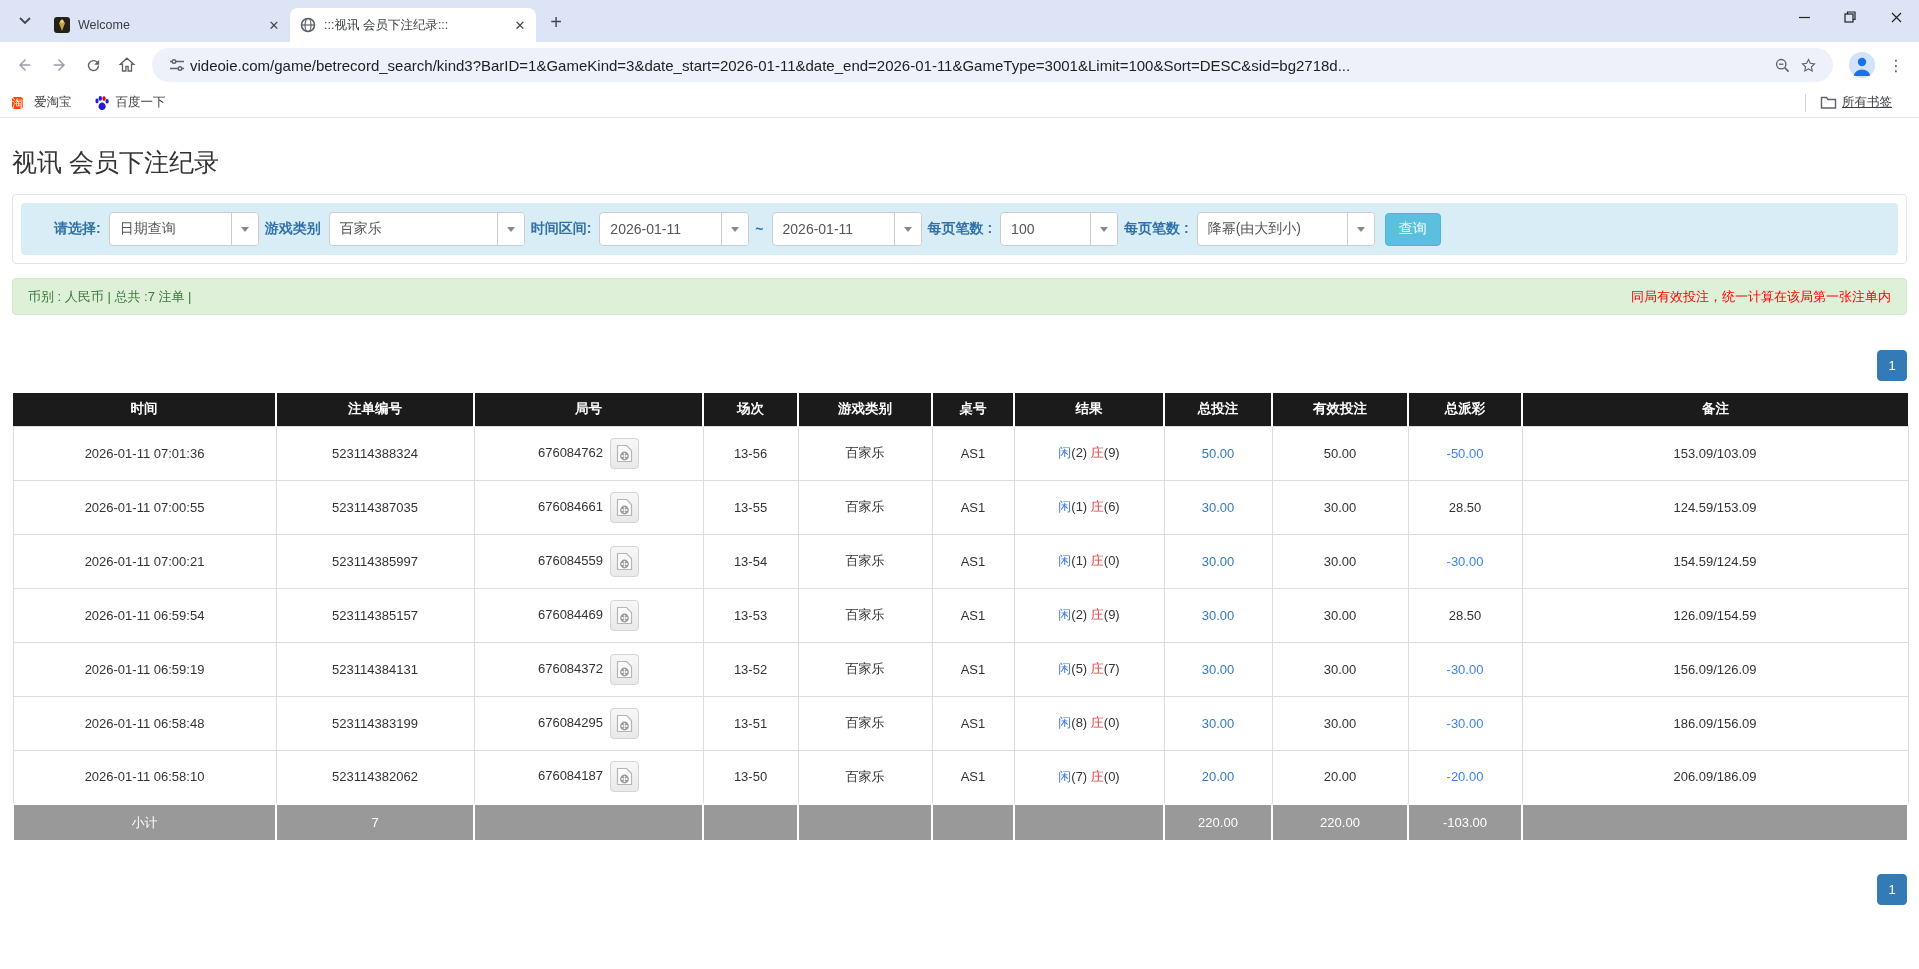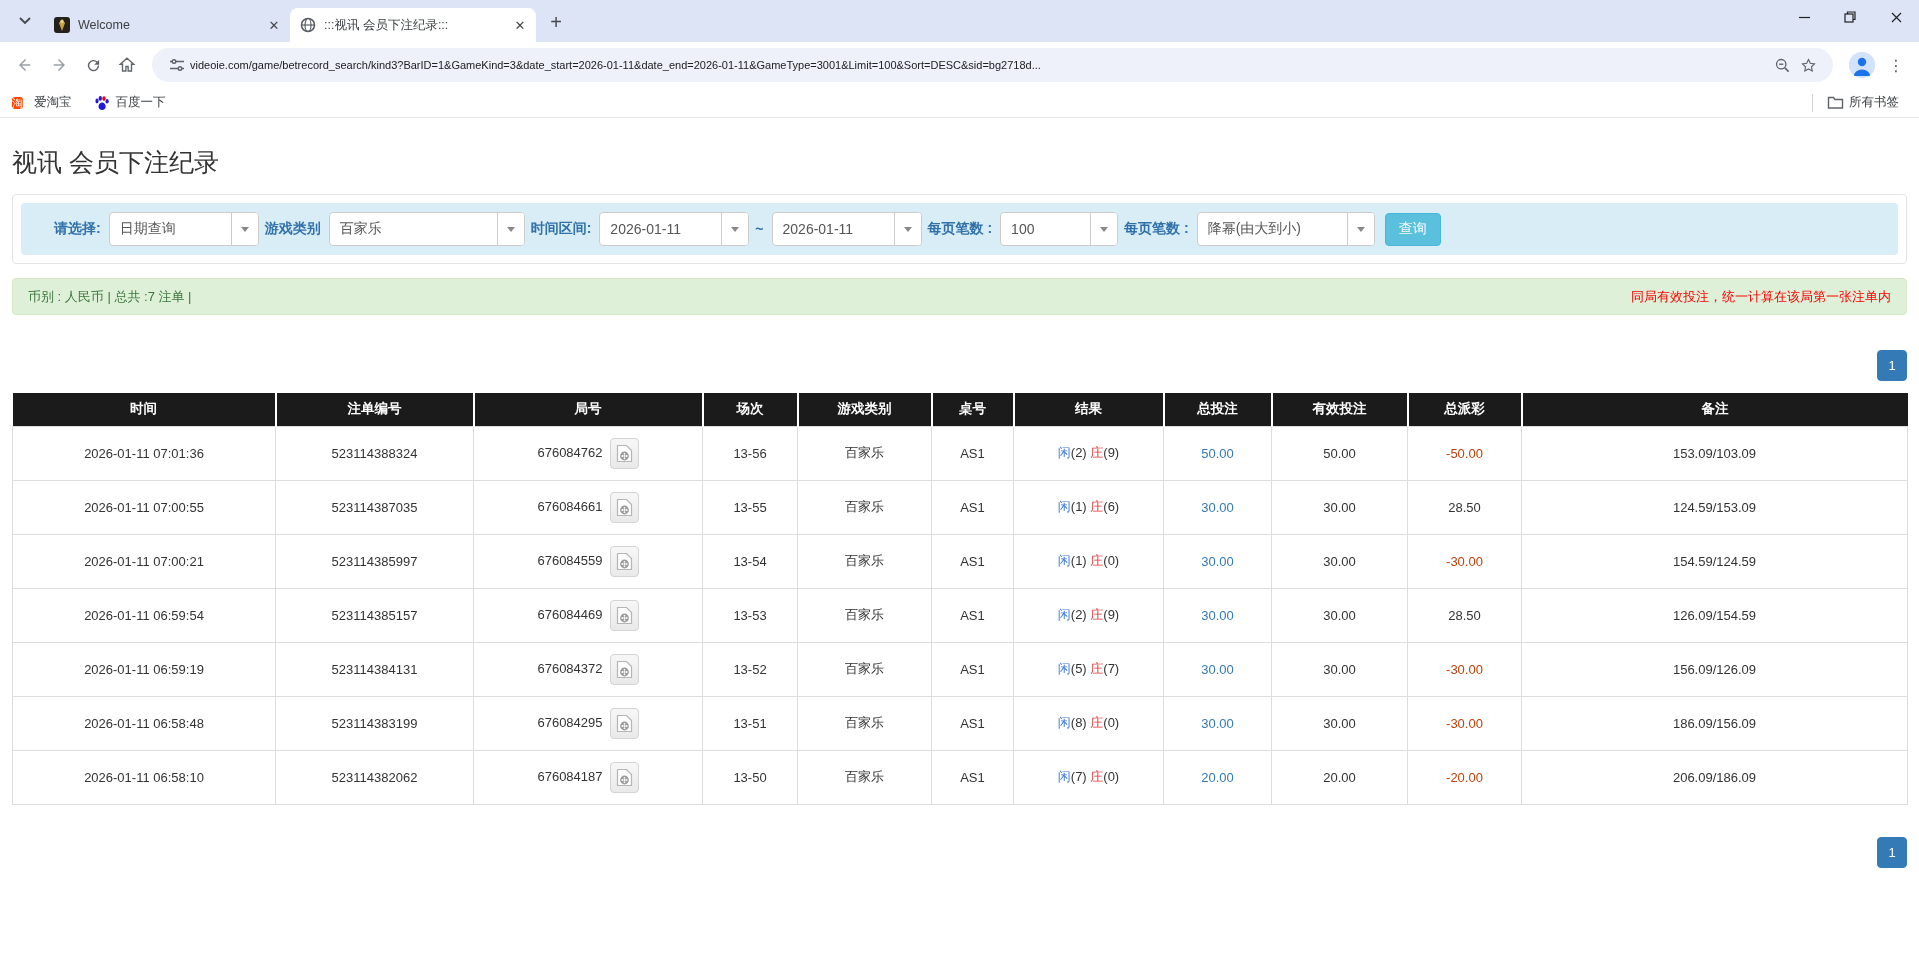--- a/index.html
+++ b/index.html
@@ -15,21 +15,21 @@
   .tab .t-title { flex:1; white-space:nowrap; overflow:hidden; }
   .tab .t-close { width:16px; height:16px; border-radius:50%; display:flex; align-items:center; justify-content:center; font-size:13px; color:#45484d; }
   .newtab-btn { width:28px; height:28px; margin:0 0 6px 6px; display:flex; align-items:center; justify-content:center; font-size:20px; color:#45484d; }
   .win-controls { position:absolute; right:0; top:0; height:34px; display:flex; }
   .win-btn { width:46px; height:34px; display:flex; align-items:center; justify-content:center; color:#202124; font-size:13px; }
 
   .toolbar { height:46px; background:#fff; display:flex; align-items:center; padding:0 8px; }
   .nav-ic { width:34px; height:34px; display:flex; align-items:center; justify-content:center; border-radius:50%; color:#5f6368; font-size:19px; }
   .nav-ic.disabled { color:#9aa0a6; }
   .omnibox { flex:1; height:34px; background:#eef1f9; border-radius:17px; margin:0 10px 0 8px; display:flex; align-items:center; padding:0 12px; min-width:0; }
-  .omni-url { flex:1; font-size:11px; color:#202124; white-space:nowrap; overflow:hidden; }
+  .omni-url { flex:1; font-size:15px; color:#202124; white-space:nowrap; overflow:hidden; }
   .omni-ic { width:26px; height:26px; display:flex; align-items:center; justify-content:center; color:#5f6368; flex:0 0 auto; }
   .avatar { width:26px; height:26px; border-radius:50%; background:#cfe0fc; display:flex; align-items:flex-end; justify-content:center; overflow:hidden; margin:0 6px; }
   .menu-dots { width:30px; height:30px; display:flex; align-items:center; justify-content:center; color:#5f6368; font-size:16px; letter-spacing:0; }
 
   .bookbar { height:30px; background:#fff; display:flex; align-items:center; padding:0 12px; border-bottom:1px solid #e4e6ea; }
   .bm { display:flex; align-items:center; margin-right:22px; font-size:12.5px; color:#3c4043; }
   .bm .bm-ic { width:16px; height:16px; margin-right:6px; }
   .bm-spacer { flex:1; }
   .bm-divider { width:1px; height:18px; background:#d0d3d8; margin-right:14px; }
   .tao-ic { width:16px; height:16px; background:#ff4400; border-radius:3px; color:#fff; font-size:11px; line-height:16px; text-align:center; }
@@ -55,21 +55,21 @@
   .pager-row.top { margin-top:35px; }
   .pager-row.bottom { margin-top:32px; }
   .page-btn { min-width:30px; height:31px; background:#337ab7; border:1px solid #337ab7; border-radius:4px; color:#fff; font-size:13px; display:flex; align-items:center; justify-content:center; }
 
   table.bets { width:100%; margin-top:12px; border-collapse:collapse; table-layout:fixed; font-size:13px; color:#333; }
   table.bets th { background:#1b1b1b; color:#fff; font-weight:bold; height:33px; border-right:2px solid #fff; font-size:13.5px; }
   table.bets th:last-child { border-right:none; }
   table.bets td { border:1px solid #ddd; height:54px; text-align:center; vertical-align:middle; background:#fff; }
   table.bets tr.sum td { background:#999999; color:#fff; border:2px solid #fff; height:37px; }
   .amt-bet { color:#337ab7; }
-  .neg { color:#c2410c; }
+  .neg { color:#3b82f6; }
   .res-p { color:#3c78d8; }
   .res-b { color:#e4393c; }
   .vid-btn { display:inline-flex; align-items:center; justify-content:center; width:29px; height:31px; margin-left:7px; vertical-align:middle; background:linear-gradient(#f7f7f7,#e9e9e9); border:1px solid #d4d4d4; border-radius:4px; }
 </style>
 </head>
 <body>
 
 <div class="tabstrip">
   <div class="tab-search">
     <svg width="12" height="8" viewBox="0 0 12 8">
@@ -191,21 +191,21 @@
           <ellipse cx="6.3" cy="3.4" rx="1.7" ry="2.4" fill="#2319dc"></ellipse>
           <ellipse cx="10" cy="3.6" rx="1.7" ry="2.4" fill="#e10600"></ellipse>
           <ellipse cx="13.1" cy="6.2" rx="1.6" ry="2.3" fill="#2319dc"></ellipse>
           <path d="M4.5 11.5c0-2.2 1.7-4 3.6-4s3.6 1.8 3.6 4-1.6 3.4-3.6 3.4-3.6-1.2-3.6-3.4z" fill="#2319dc"></path>
         </svg>
     </span>
     <span>百度一下</span>
   </div>
   <div class="bm-spacer"></div>
   <div class="bm-divider"></div>
-  <div class="bm" style="margin-right:8px;">
+  <div class="bm" style="margin-right:15px;text-decoration:underline;">
     <span class="bm-ic">
       <svg width="17" height="15" viewBox="0 0 17 15">
           <path d="M1.5 2.5h5l1.5 2h7.5v8.5h-14z" fill="none" stroke="#5f6368" stroke-width="1.4"></path>
         </svg>
     </span>
     <span>所有书签</span>
   </div>
 </div>
 
 <div class="content">
@@ -453,19 +453,32 @@
             </span></td>
           <td>13-50</td>
           <td>百家乐</td>
           <td>AS1</td>
           <td><span class="res-p">闲</span><span>(7) </span><span class="res-b">庄</span><span>(0)</span></td>
           <td class="amt-bet">20.00</td>
           <td>20.00</td>
           <td class="neg">-20.00</td>
           <td>206.09/186.09</td>
         </tr>
+        <tr class="sum">
+          <td>小计</td>
+          <td>7</td>
+          <td></td>
+          <td></td>
+          <td></td>
+          <td></td>
+          <td></td>
+          <td>220.00</td>
+          <td>220.00</td>
+          <td class="neg">-103.00</td>
+          <td></td>
+        </tr>
       </tbody>
   </table>
 
   <div class="pager-row bottom">
     <div class="page-btn">1</div>
   </div>
 </div>
 
 </body></html>

